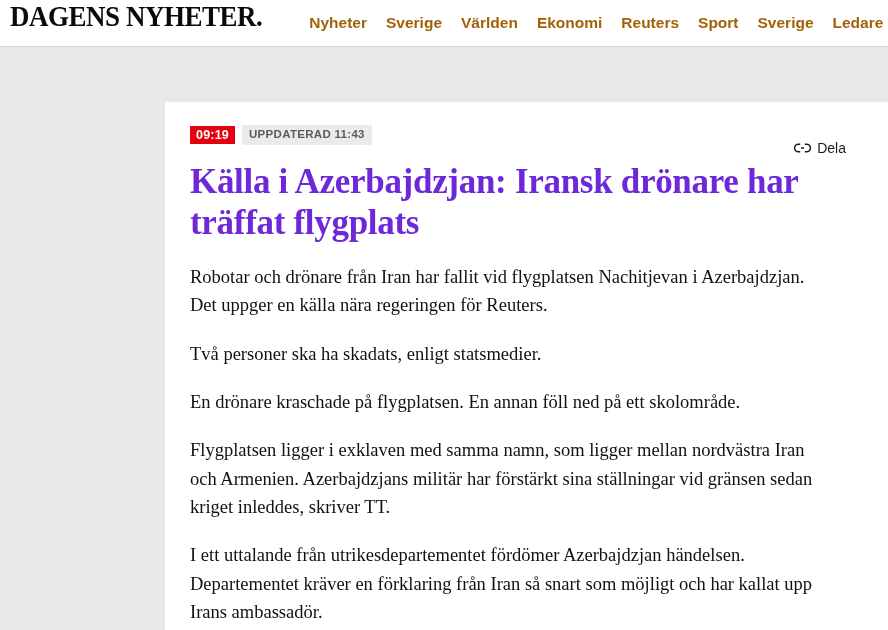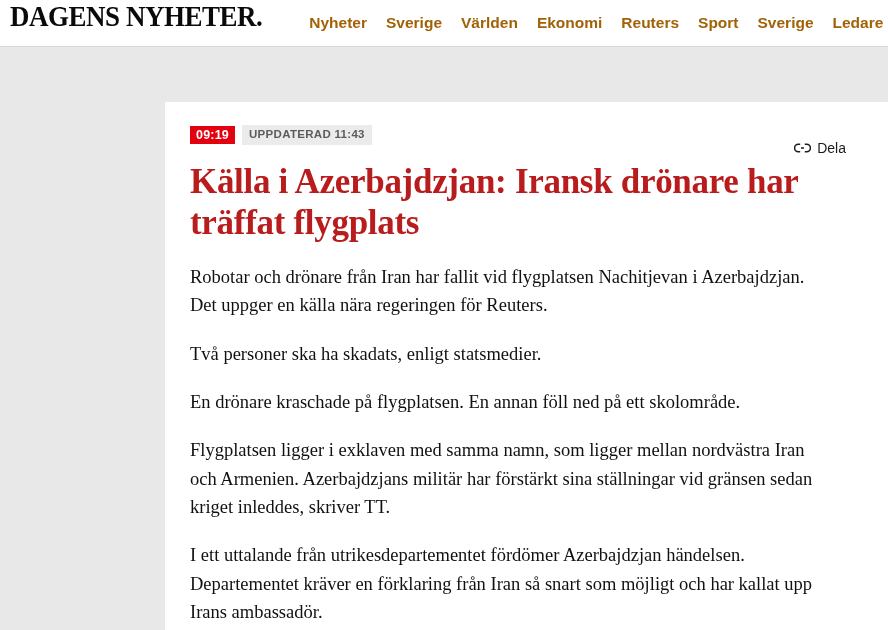--- a/index.html
+++ b/index.html
@@ -102,21 +102,21 @@
     margin-top: 25px;
   }
   .share svg { display: block; }
 
   
   h1.headline {
     font-family: "Liberation Serif", serif;
     font-weight: bold;
     font-size: 35px;
     line-height: 1.16;
-    color: #b91c1c;
+    color: #6d28d9;
     margin: 0 0 20px 0;
     letter-spacing: -0.3px;
     max-width: 640px;
   }
 
   
   .body p {
     font-family: "Liberation Serif", serif;
     font-size: 18.5px;
     line-height: 1.53;

